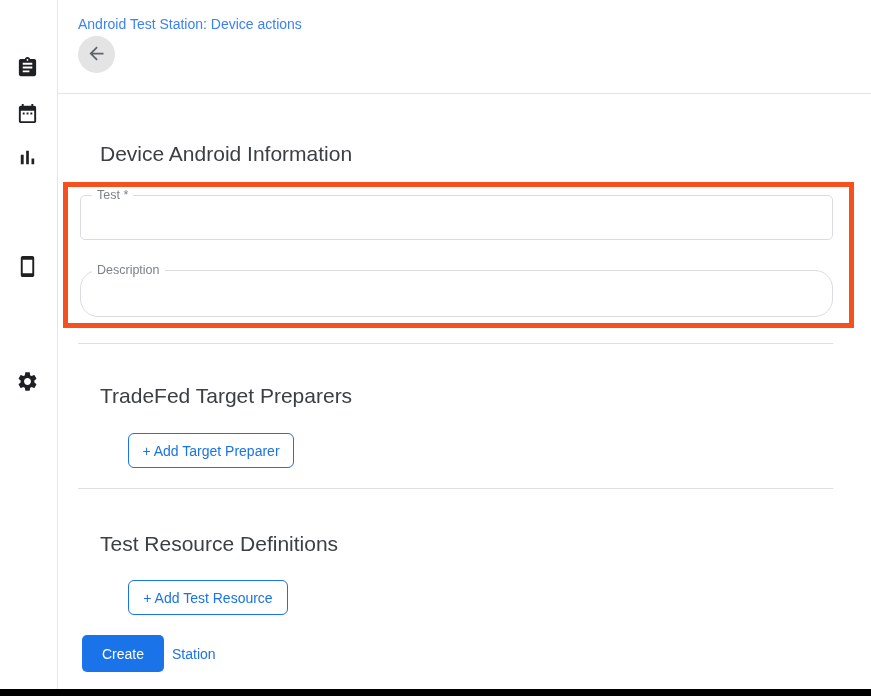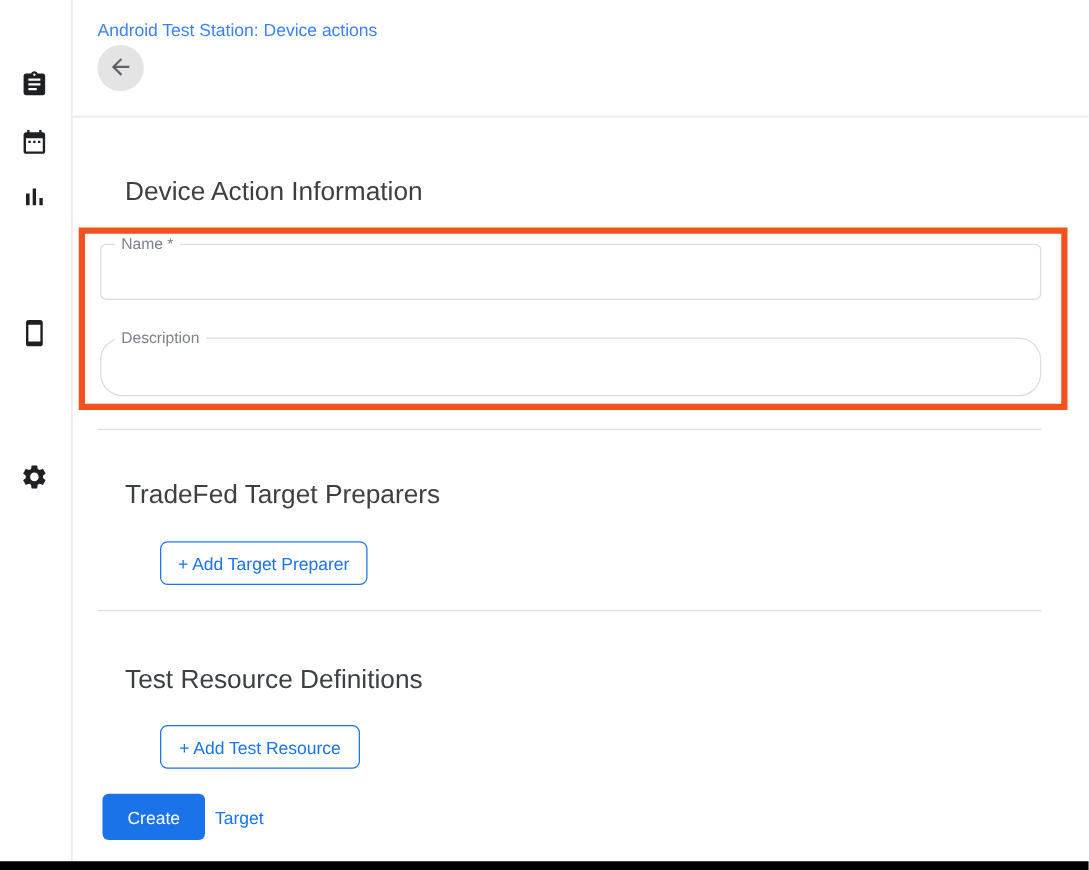--- a/index.html
+++ b/index.html
@@ -96,24 +96,24 @@
   <div class="breadcrumb">Android Test Station: Device actions</div>
   <button class="back-btn">
     <span>
       <svg viewBox="0 0 24 24">
           <path d="M20 11H7.83l5.59-5.59L12 4l-8 8 8 8 1.41-1.41L7.83 13H20v-2z"></path>
         </svg>
     </span>
   </button>
   <div class="header-divider"></div>
 
-  <h2 class="section-title title-info">Device Action Information</h2>
+  <h2 class="section-title title-info">Device Android Information</h2>
 
   <div class="field field-name">
-    <span class="field-label">Name *</span>
+    <span class="field-label">Test *</span>
     <input class="field-input" aria-label="Name" value="" style="">
   </div>
 
   <div class="field field-desc">
     <span class="field-label">Description</span>
     <input class="field-input" aria-label="Description" value="" style="">
   </div>
 
   <div class="annotation-box"></div>
 
@@ -121,17 +121,17 @@
 
   <h2 class="section-title title-preparers">TradeFed Target Preparers</h2>
   <button class="add-btn add-target">+ Add Target Preparer</button>
 
   <div class="divider divider-2"></div>
 
   <h2 class="section-title title-resources">Test Resource Definitions</h2>
   <button class="add-btn add-resource">+ Add Test Resource</button>
 
   <button class="create-btn">Create</button>
-  <a class="cancel-link">Target</a>
+  <a class="cancel-link">Station</a>
 
   <div class="bottom-bar"></div>
 
 </div>
 
 </body></html>

